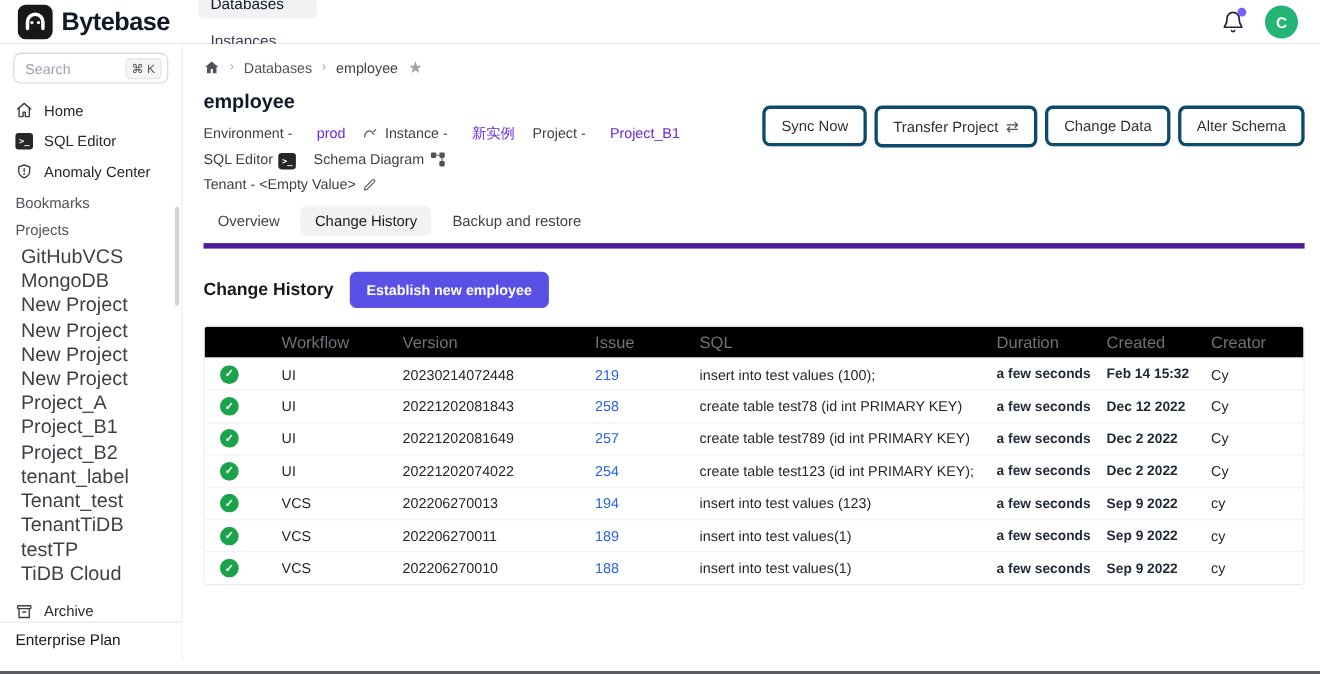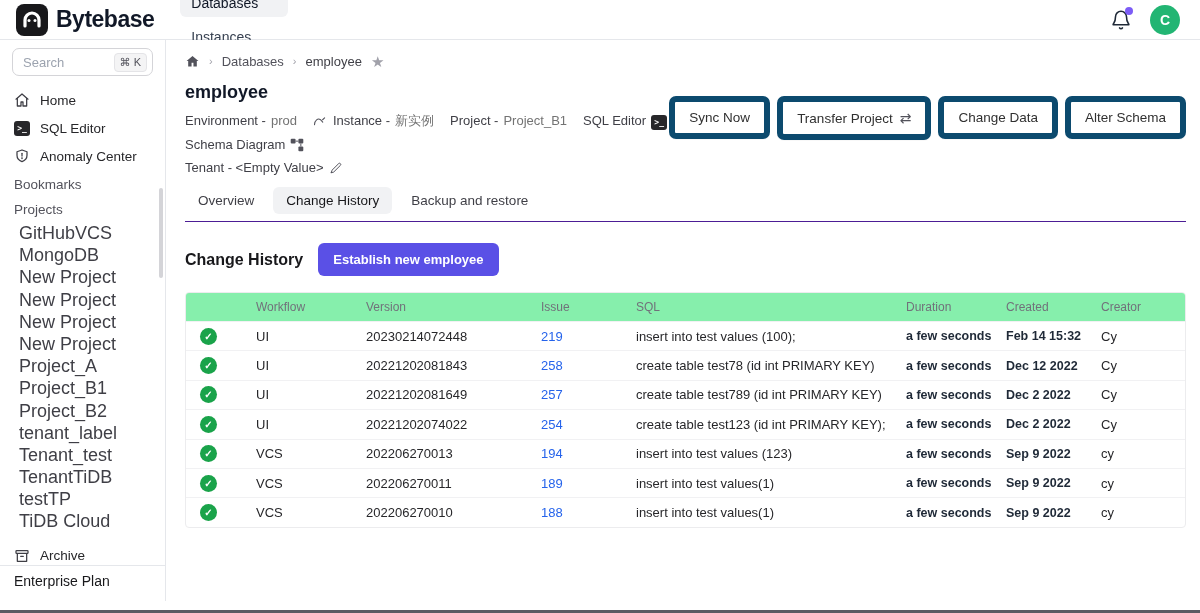--- a/index.html
+++ b/index.html
@@ -53,42 +53,42 @@
   .crumb-sep { color:#a1a1aa; font-size:11px; }
   .crumb-link { cursor:pointer; }
   .crumb-star { color:#a1a1aa; font-size:15px; cursor:pointer; line-height:1; }
   .home-ic { color:#52525b; display:flex; }
 
   .main-header { display:flex; margin-top:8px; }
   .page-title { font-size:18px; font-weight:700; color:#111827; }
   .meta { margin-top:8px; font-size:13px; color:#3f3f46; max-width:600px; }
   .meta-line { display:flex; align-items:center; flex-wrap:wrap; column-gap:16px; row-gap:5px; line-height:19px; }
   .meta-pair { display:flex; align-items:center; gap:5px; white-space:nowrap; }
-  .meta-link { color:#737373; cursor:pointer; }
+  .meta-link { color:#6d28d9; cursor:pointer;margin-left:17px; }
   .meta-ic { color:#52525b; display:inline-flex; }
   .actions { margin-left:auto; display:flex; gap:7px; align-items:flex-start; margin-top:14px; }
-  .btn { background:#fff; border:6px solid #0c4a6e; border-radius:7px; padding:8px 14px;
+  .btn { background:#fff; border:3px solid #0c4a6e; border-radius:7px; padding:8px 14px;
     font-size:13.5px; color:#303030; cursor:pointer; display:flex; align-items:center; gap:7px;
     box-shadow:0 1px 1px rgba(0,0,0,0.03); white-space:nowrap; font-family:inherit; }
   .transfer-ic { font-size:14px; color:#52525b; }
 
-  .tabs { display:flex; gap:6px; margin-top:10px; border-bottom:1px solid #4c1d95; padding-bottom:7px; }
+  .tabs { display:flex; gap:6px; margin-top:10px; border-bottom:5px solid #4c1d95; padding-bottom:7px; }
   .tab { font-size:13.5px; color:#3f3f46; padding:6px 13px; border-radius:6px; cursor:pointer; }
   .tab.active { background:#f1f2f4; color:#18181b; }
 
   .section-head { display:flex; align-items:center; gap:15px; margin-top:21px; }
   .section-title { font-size:16px; font-weight:700; color:#18181b; }
   .btn-primary { color:#fff; border:none; border-radius:6px; padding:9px 15px; font-size:13px;
     font-weight:700; cursor:pointer; font-family:inherit; }
 
   
   .ch-table { margin-top:16px; border:1px solid #ececee; border-radius:4px; overflow:hidden; }
   .t-row { display:grid; grid-template-columns:70px 110px 175px 95px 270px 100px 95px 1fr;
     align-items:center; }
-  .t-head { background:#86efac; height:28px; font-size:12px; color:#71717a; }
+  .t-head { background:#000000; height:28px; font-size:15px; color:#71717a; }
   .t-body-row { height:29.4px; border-top:1px solid #f1f1f3; font-size:13px; color:#27272a; cursor:pointer; }
   .t-cell { padding-right:8px; overflow:hidden; white-space:nowrap; text-overflow:ellipsis; }
   .cell-status { display:flex; justify-content:flex-start; padding-left:14px; }
   .check-circle { width:17px; height:17px; border-radius:50%; display:flex; align-items:center;
     justify-content:center; color:#fff; font-size:10px; font-weight:700; }
   .cell-issue { color:#2563eb; cursor:pointer; }
   .cell-duration, .cell-created { font-weight:700; color:#1f2937; font-size:12.5px; }
 
   .bottom-edge { position:fixed; bottom:0; left:0; width:1200px; height:3px; background:#5b5b63; }
 </style>

